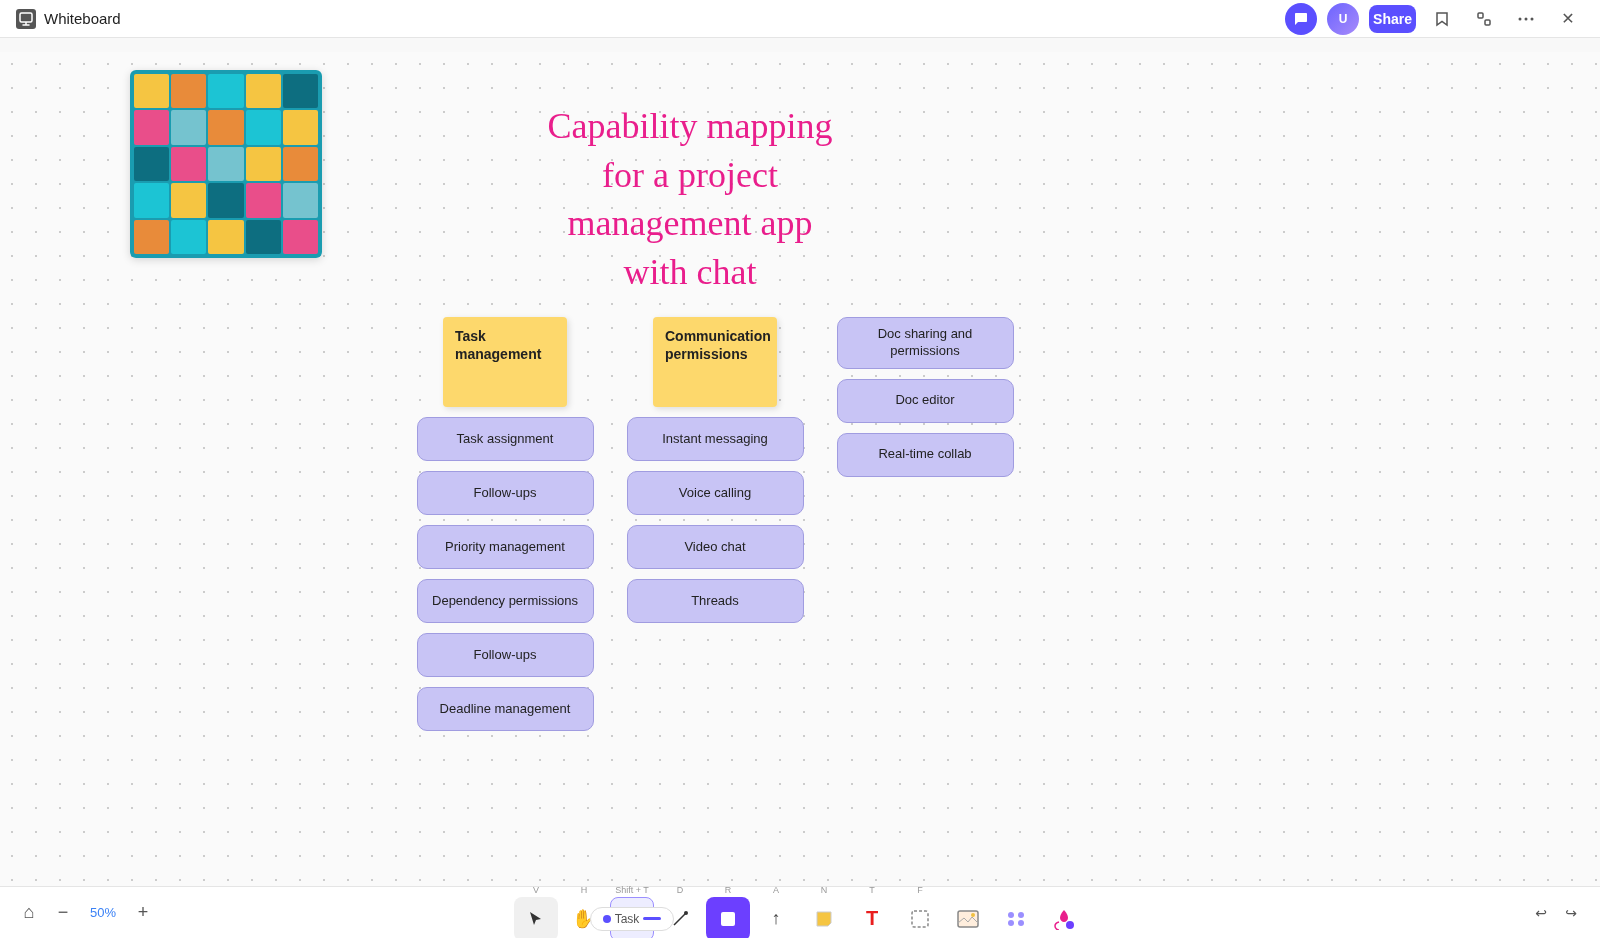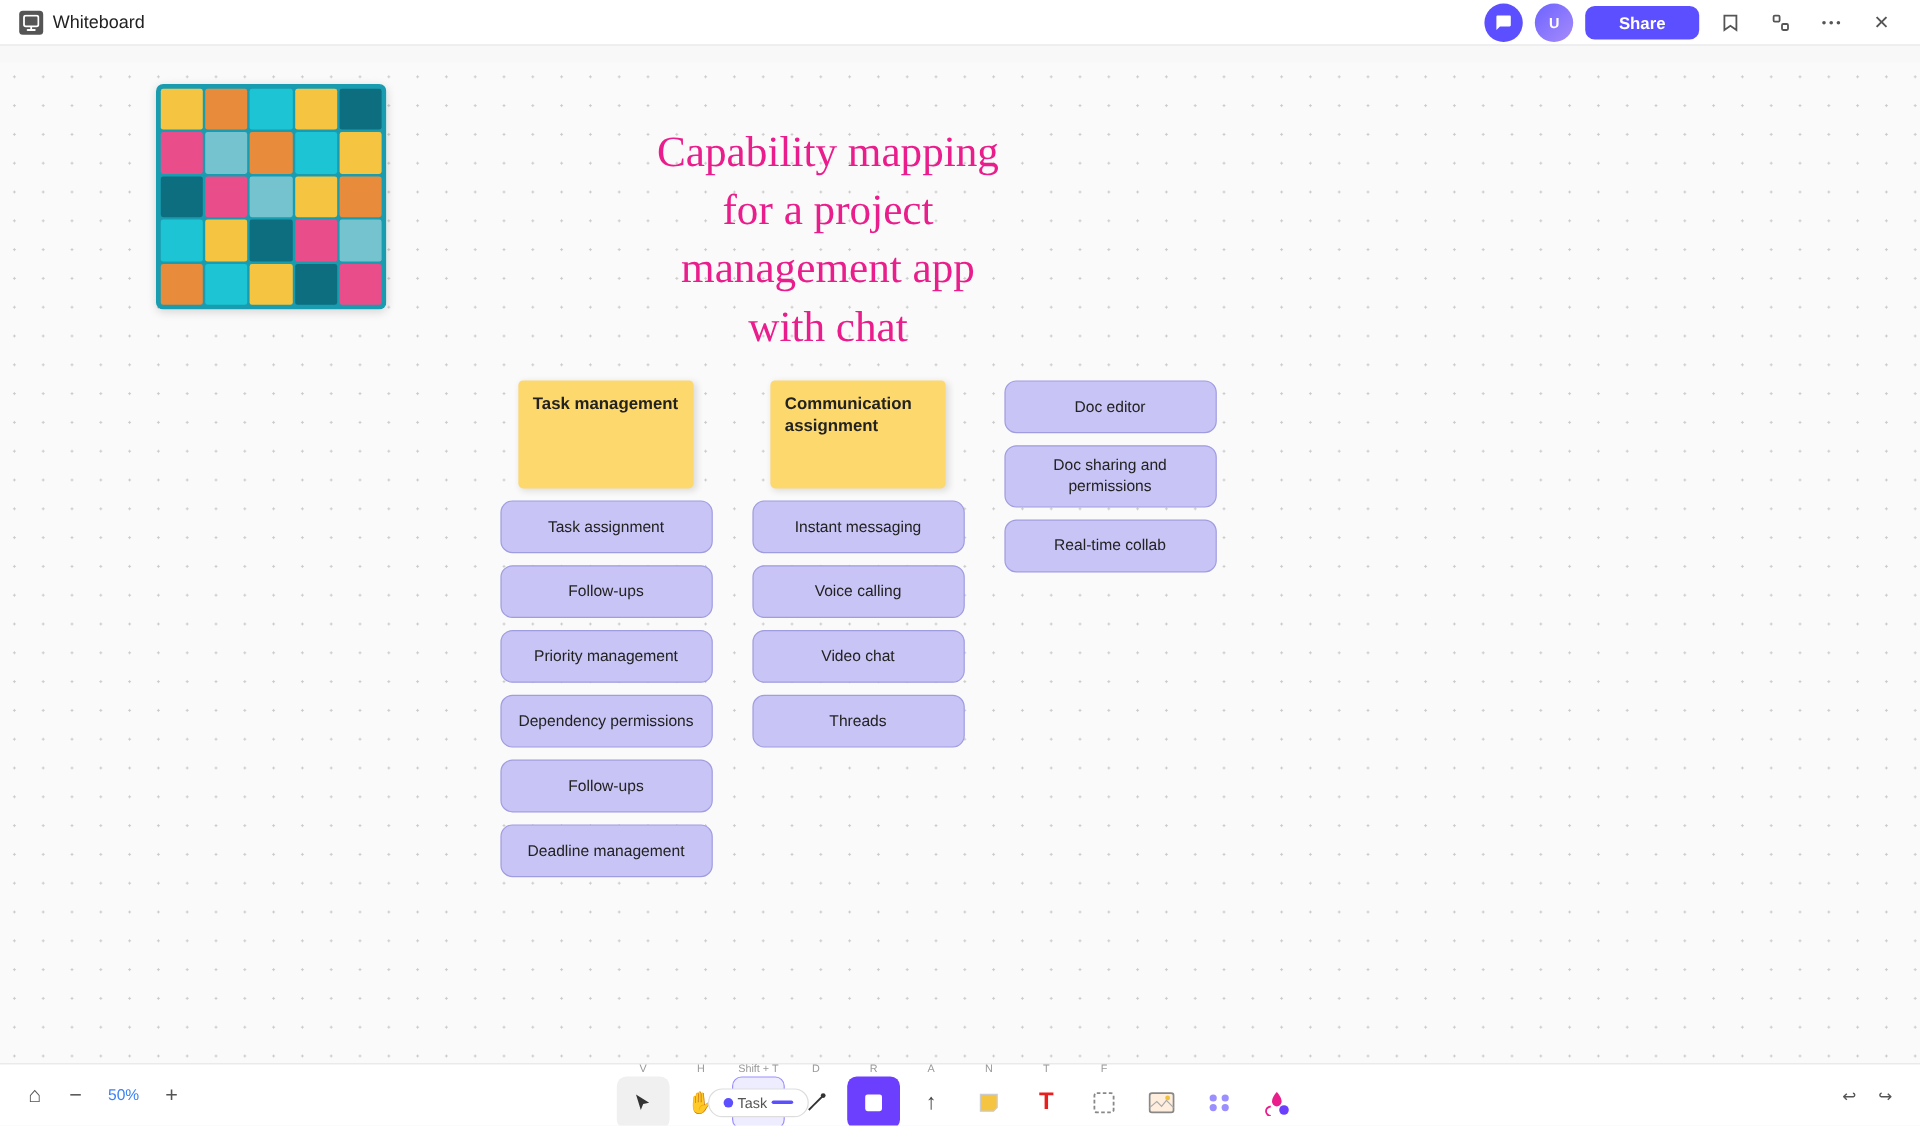--- a/index.html
+++ b/index.html
@@ -65,21 +65,21 @@
       display: flex; align-items: center; justify-content: center;
       color: white;
       font-size: 12px;
       font-weight: bold;
     }
     .share-btn {
       background: #5b4fff;
       color: white;
       border: none;
       border-radius: 8px;
-      padding: 6px 28px;
+      padding: 6px 4px;
       font-size: 14px;
       font-weight: 600;
       cursor: pointer;
     }
     .chat-bubble-icon {
       width: 32px; height: 32px;
       background: #5b4fff;
       border-radius: 50%;
       display: flex; align-items: center; justify-content: center;
       color: white;
@@ -150,21 +150,21 @@
     .col {
       display: flex;
       flex-direction: column;
       align-items: center;
       gap: 10px;
       width: 150px;
     }
 
     
     .sticky-note {
-      width: 146px;
+      width: 124px;
       min-height: 90px;
       background: #fdd86c;
       border-radius: 4px;
       padding: 10px 12px;
       font-size: 14px;
       font-weight: 600;
       color: #222;
       line-height: 1.3;
       box-shadow: 2px 2px 6px rgba(0,0,0,0.12);
     }
@@ -394,42 +394,42 @@
       <div class="feature-box">
         <span>Follow-ups</span>
       </div>
       <div class="feature-box">
         <span>Deadline management</span>
       </div>
     </div>
 
     <div class="col">
       <div class="sticky-note">
-        <span>Communication assignment</span>
+        <span>Communication permissions</span>
       </div>
       <div class="feature-box">
         <span>Instant messaging</span>
       </div>
       <div class="feature-box">
         <span>Voice calling</span>
       </div>
       <div class="feature-box">
         <span>Video chat</span>
       </div>
       <div class="feature-box">
         <span>Threads</span>
       </div>
     </div>
 
     <div class="col">
       <div class="feature-box">
+        <span>Doc sharing and permissions</span>
+      </div>
+      <div class="feature-box">
         <span>Doc editor</span>
-      </div>
-      <div class="feature-box">
-        <span>Doc sharing and permissions</span>
       </div>
       <div class="feature-box">
         <span>Real-time collab</span>
       </div>
     </div>
 
   </div>
 </div>
 
 <div class="toolbar">

